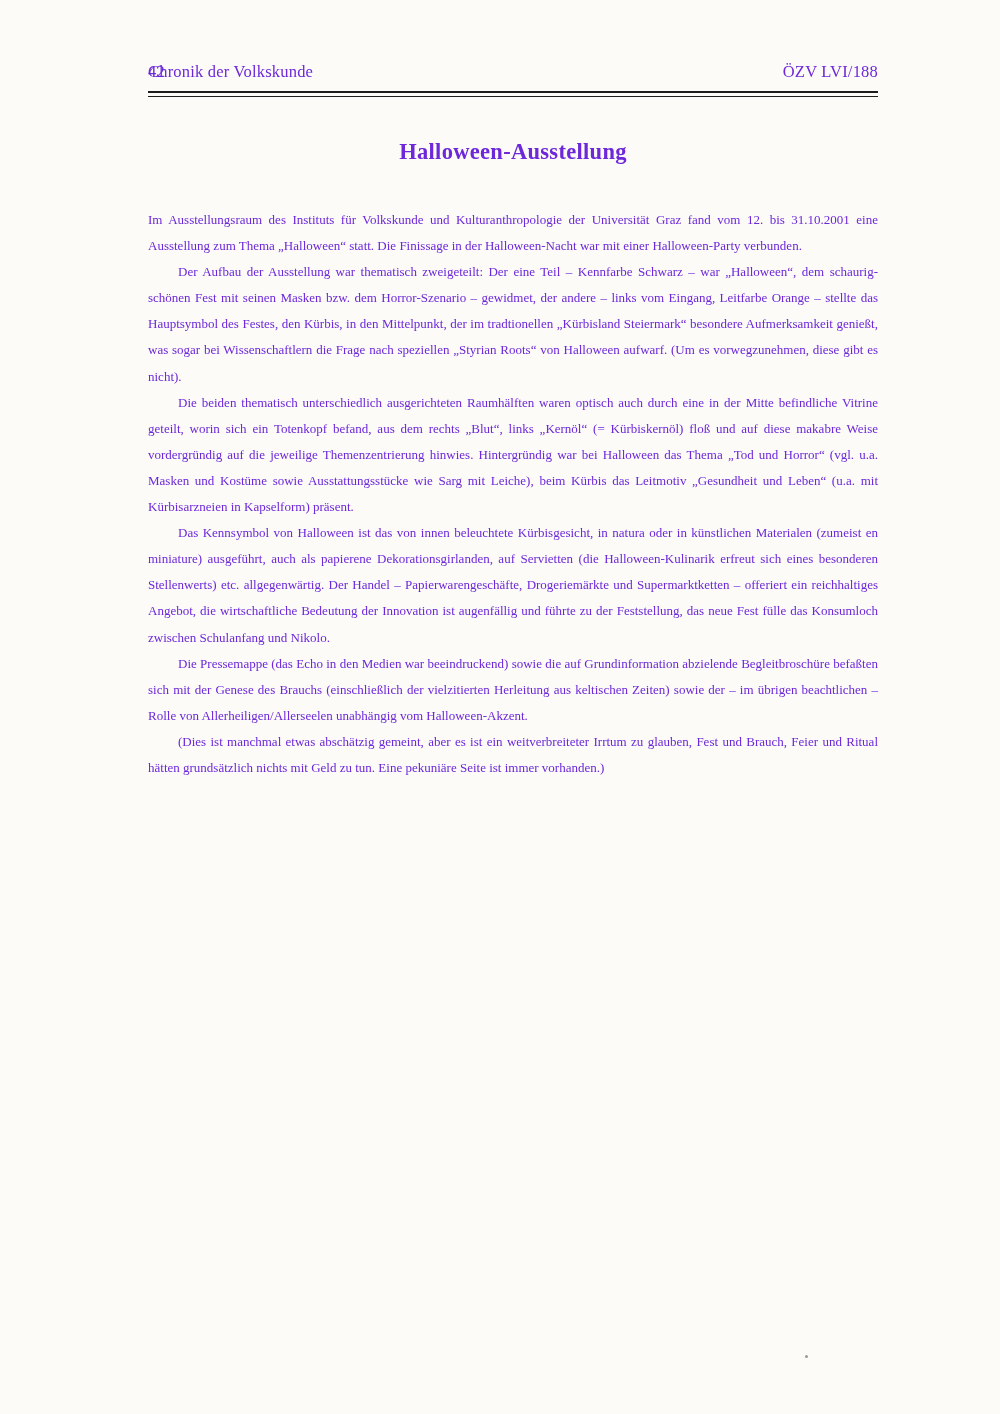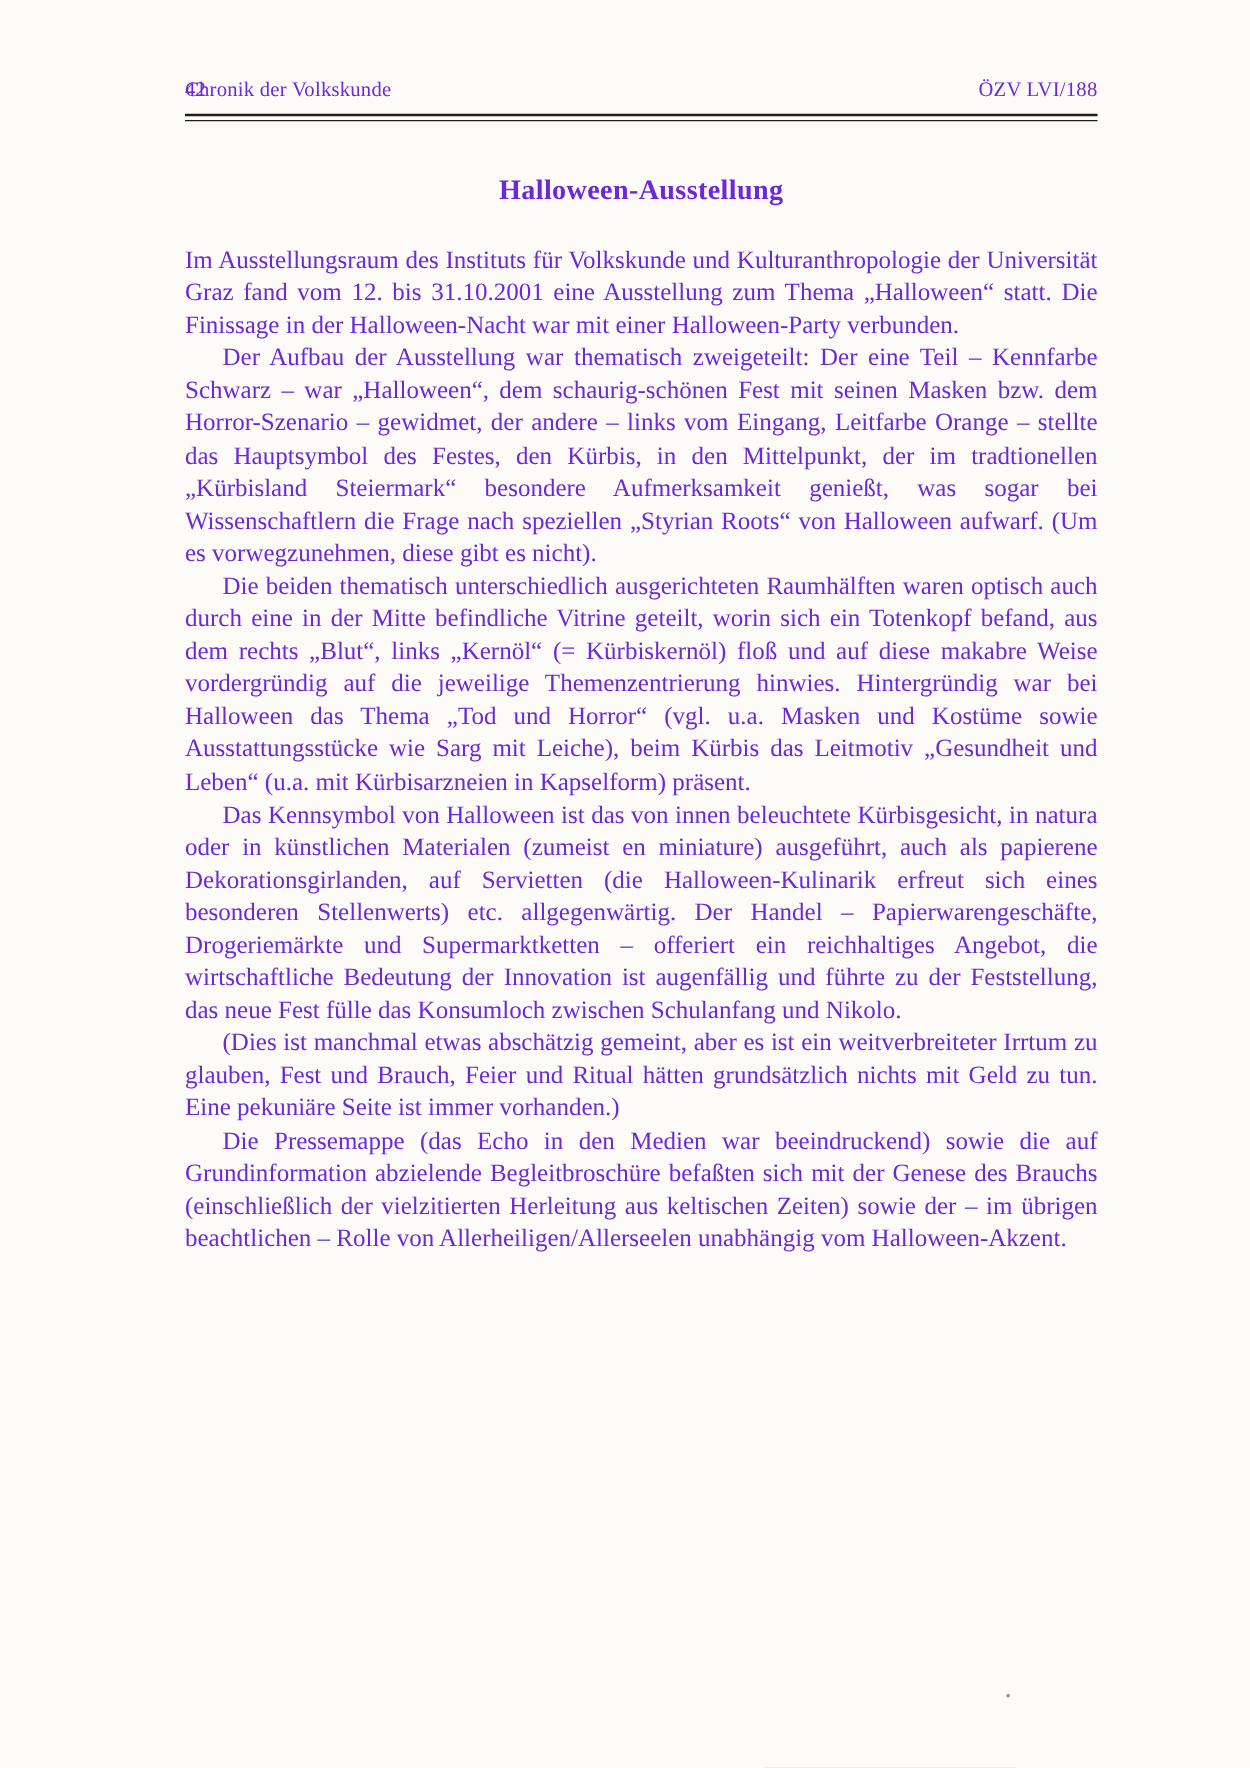--- a/index.html
+++ b/index.html
@@ -58,22 +58,22 @@
   }
   .article-subtitle {
     margin: 30px auto 0 auto;
     max-width: 660px;
     font-size: 20px;
     line-height: 31px;
     text-align: center;
   }
   
   .article-body {
-    margin-top: 30px;
-    font-size: 20px;
+    margin-top: 42px;
+    font-size: 13px;
     line-height: 26.1px;
     text-align: justify;
     hyphens: none;
   }
   .article-body p {
     margin: 0;
   }
   .article-body p + p {
     text-indent: 30px;
   }
@@ -104,19 +104,19 @@
     </div>
 
     <h1 class="article-title">Halloween-Ausstellung</h1>
 
 
     <div class="article-body">
       <p>Im Ausstellungsraum des Instituts für Volkskunde und Kulturanthropologie der Universität Graz fand vom 12. bis 31.10.2001 eine Ausstellung zum Thema „Halloween“ statt. Die Finissage in der Halloween-Nacht war mit einer Halloween-Party verbunden.</p>
       <p>Der Aufbau der Ausstellung war thematisch zweigeteilt: Der eine Teil – Kennfarbe Schwarz – war „Halloween“, dem schaurig-schönen Fest mit seinen Masken bzw. dem Horror-Szenario – gewidmet, der andere – links vom Eingang, Leitfarbe Orange – stellte das Hauptsymbol des Festes, den Kürbis, in den Mittelpunkt, der im tradtionellen „Kürbisland Steiermark“ besondere Aufmerksamkeit genießt, was sogar bei Wissenschaftlern die Frage nach speziellen „Styrian Roots“ von Halloween aufwarf. (Um es vorwegzunehmen, diese gibt es nicht).</p>
       <p>Die beiden thematisch unterschiedlich ausgerichteten Raumhälften waren optisch auch durch eine in der Mitte befindliche Vitrine geteilt, worin sich ein Totenkopf befand, aus dem rechts „Blut“, links „Kernöl“ (= Kürbiskernöl) floß und auf diese makabre Weise vordergründig auf die jeweilige Themenzentrierung hinwies. Hintergründig war bei Halloween das Thema „Tod und Horror“ (vgl. u.a. Masken und Kostüme sowie Ausstattungsstücke wie Sarg mit Leiche), beim Kürbis das Leitmotiv „Gesundheit und Leben“ (u.a. mit Kürbisarzneien in Kapselform) präsent.</p>
       <p>Das Kennsymbol von Halloween ist das von innen beleuchtete Kürbisgesicht, in natura oder in künstlichen Materialen (zumeist en miniature) ausgeführt, auch als papierene Dekorationsgirlanden, auf Servietten (die Halloween-Kulinarik erfreut sich eines besonderen Stellenwerts) etc. allgegenwärtig. Der Handel – Papierwarengeschäfte, Drogeriemärkte und Supermarktketten – offeriert ein reichhaltiges Angebot, die wirtschaftliche Bedeutung der Innovation ist augenfällig und führte zu der Feststellung, das neue Fest fülle das Konsumloch zwischen Schulanfang und Nikolo.</p>
+      <p>Die Pressemappe (das Echo in den Medien war beeindruckend) sowie die auf Grundinformation abzielende Begleitbroschüre befaßten sich mit der Genese des Brauchs (einschließlich der vielzitierten Herleitung aus keltischen Zeiten) sowie der – im übrigen beachtlichen – Rolle von Allerheiligen/Allerseelen unabhängig vom Halloween-Akzent.</p>
       <p>(Dies ist manchmal etwas abschätzig gemeint, aber es ist ein weitverbreiteter Irrtum zu glauben, Fest und Brauch, Feier und Ritual hätten grundsätzlich nichts mit Geld zu tun. Eine pekuniäre Seite ist immer vorhanden.)</p>
-      <p>Die Pressemappe (das Echo in den Medien war beeindruckend) sowie die auf Grundinformation abzielende Begleitbroschüre befaßten sich mit der Genese des Brauchs (einschließlich der vielzitierten Herleitung aus keltischen Zeiten) sowie der – im übrigen beachtlichen – Rolle von Allerheiligen/Allerseelen unabhängig vom Halloween-Akzent.</p>
     </div>
 
   </div>
   <div class="scan-speck"></div>
 </div>
 
 </body></html>

